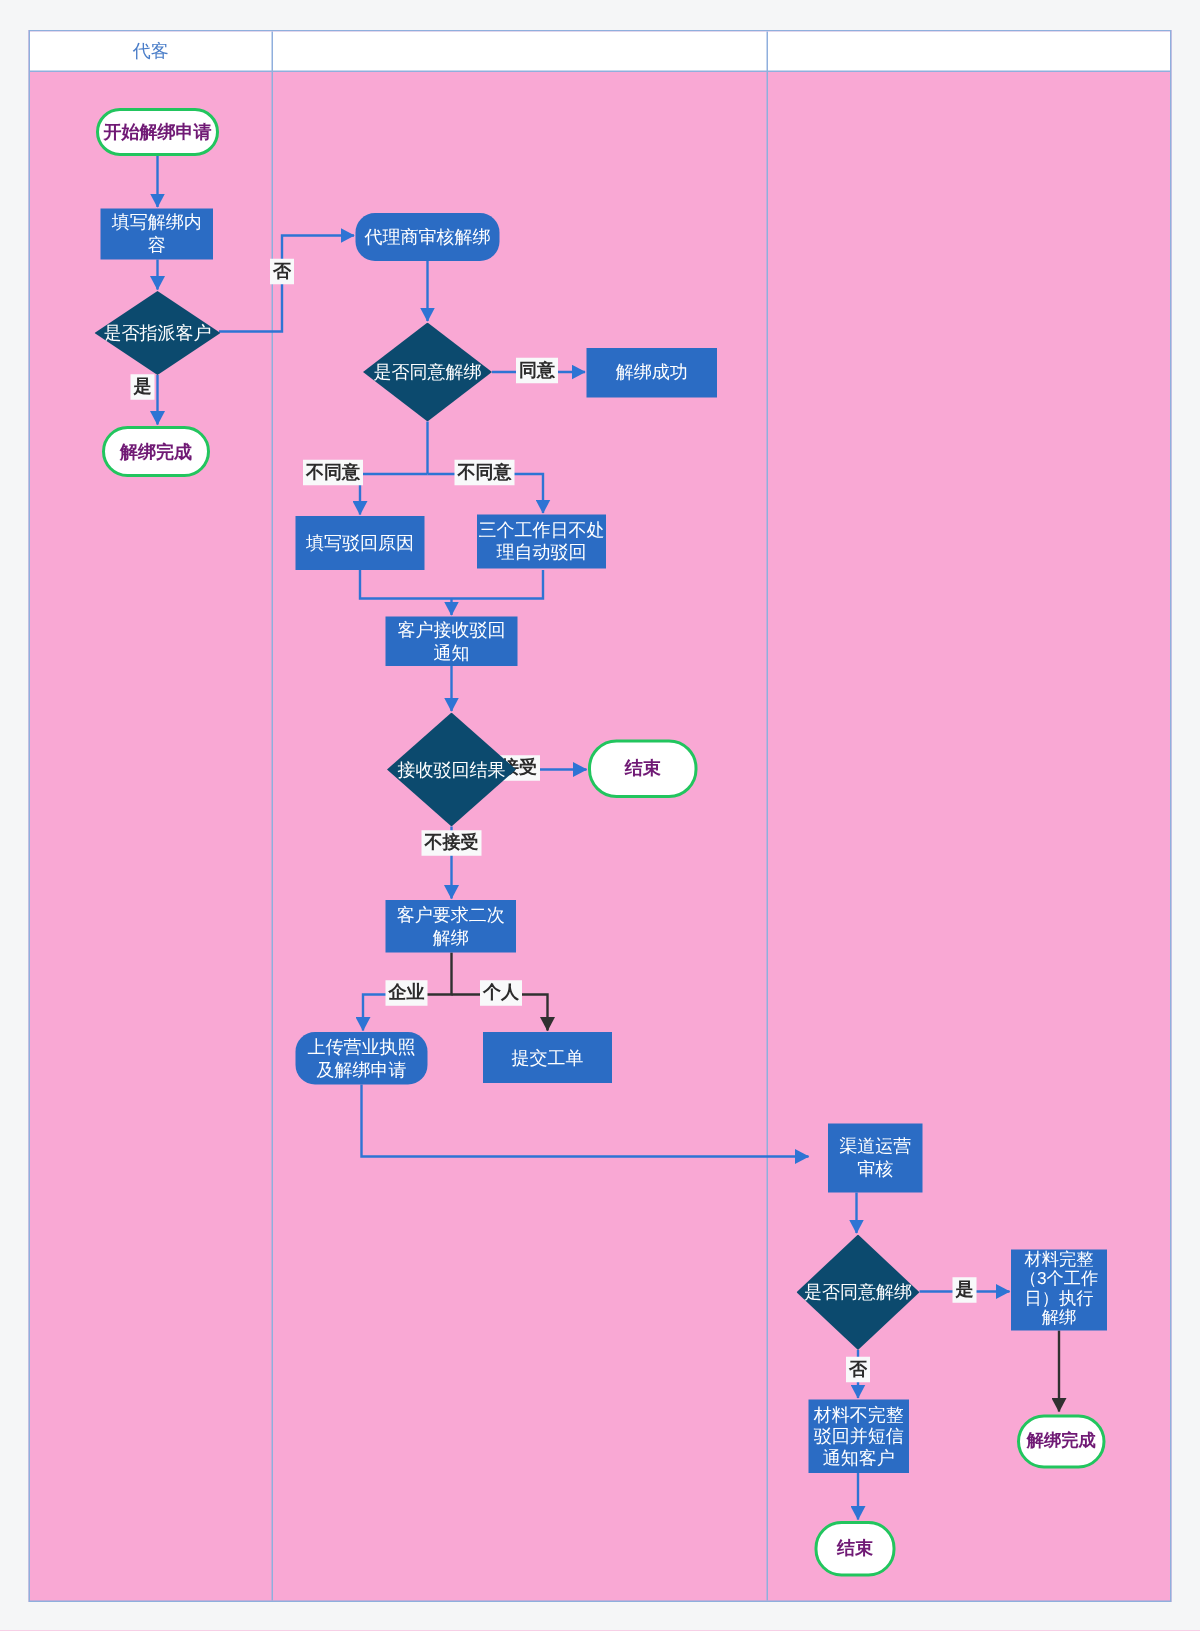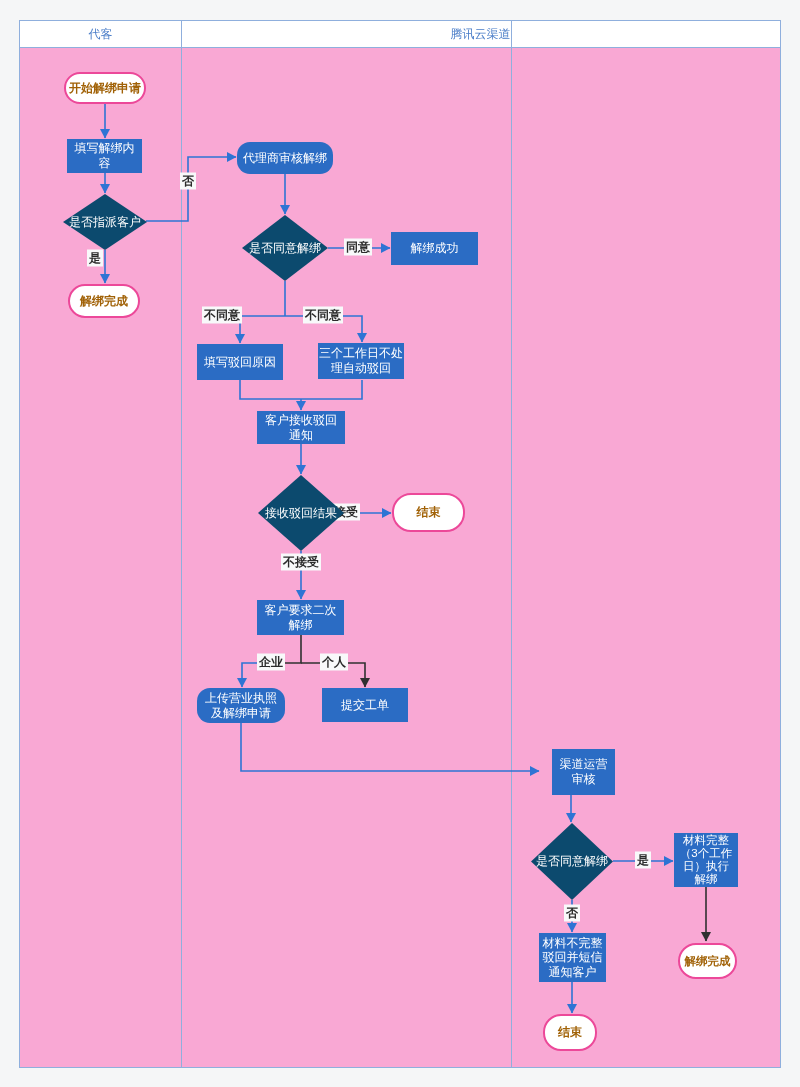--- a/index.html
+++ b/index.html
@@ -35,41 +35,40 @@
   svg.wires{position:absolute;left:0;top:0;z-index:2;pointer-events:none;}
   
   .node{
     position:absolute;z-index:4;box-sizing:border-box;
     display:flex;align-items:center;justify-content:center;
     text-align:center;font-size:12px;line-height:1.22;white-space:pre-line;
   }
   .process{background:#2b6cc4;color:#ffffff;}
   .process.small{font-size:11.5px;line-height:1.15;}
   .terminator{
-    background:#ffffff;border:2px solid #ec4899;border-radius:17px;
-    color:#a16207;font-weight:bold;
+    background:#ffffff;border:2px solid #22c55e;border-radius:17px;
+    color:#701a75;font-weight:bold;
   }
   .decision{
     background:#0c4a6e;color:#ffffff;
     clip-path:polygon(50% 0,100% 50%,50% 100%,0 50%);
   }
   
   .edge-label{
     position:absolute;z-index:3;transform:translate(-50%,-50%);
     background:#f8f9fa;color:#2b2b2b;font-size:12px;font-weight:600;
     padding:0 2px;white-space:nowrap;
   }
 </style>
 </head>
 <body>
 
 <div class="frame">
   <div class="lane-header">
     <div class="lane-title lt1">代客</div>
-    <div class="lane-title lt3">腾讯云渠道</div>
   </div>
   <div class="divider div1"></div>
   <div class="divider div2"></div>
 </div>
 
 <svg class="wires" width="800" height="1087" viewBox="0 0 800 1087">
   <defs>
     <marker id="mb" markerUnits="userSpaceOnUse" markerWidth="10" markerHeight="10" refX="9" refY="5" orient="auto">
       <path d="M0,0 L9.5,5 L0,10 Z" fill="#2e74d4"></path>
     </marker>

